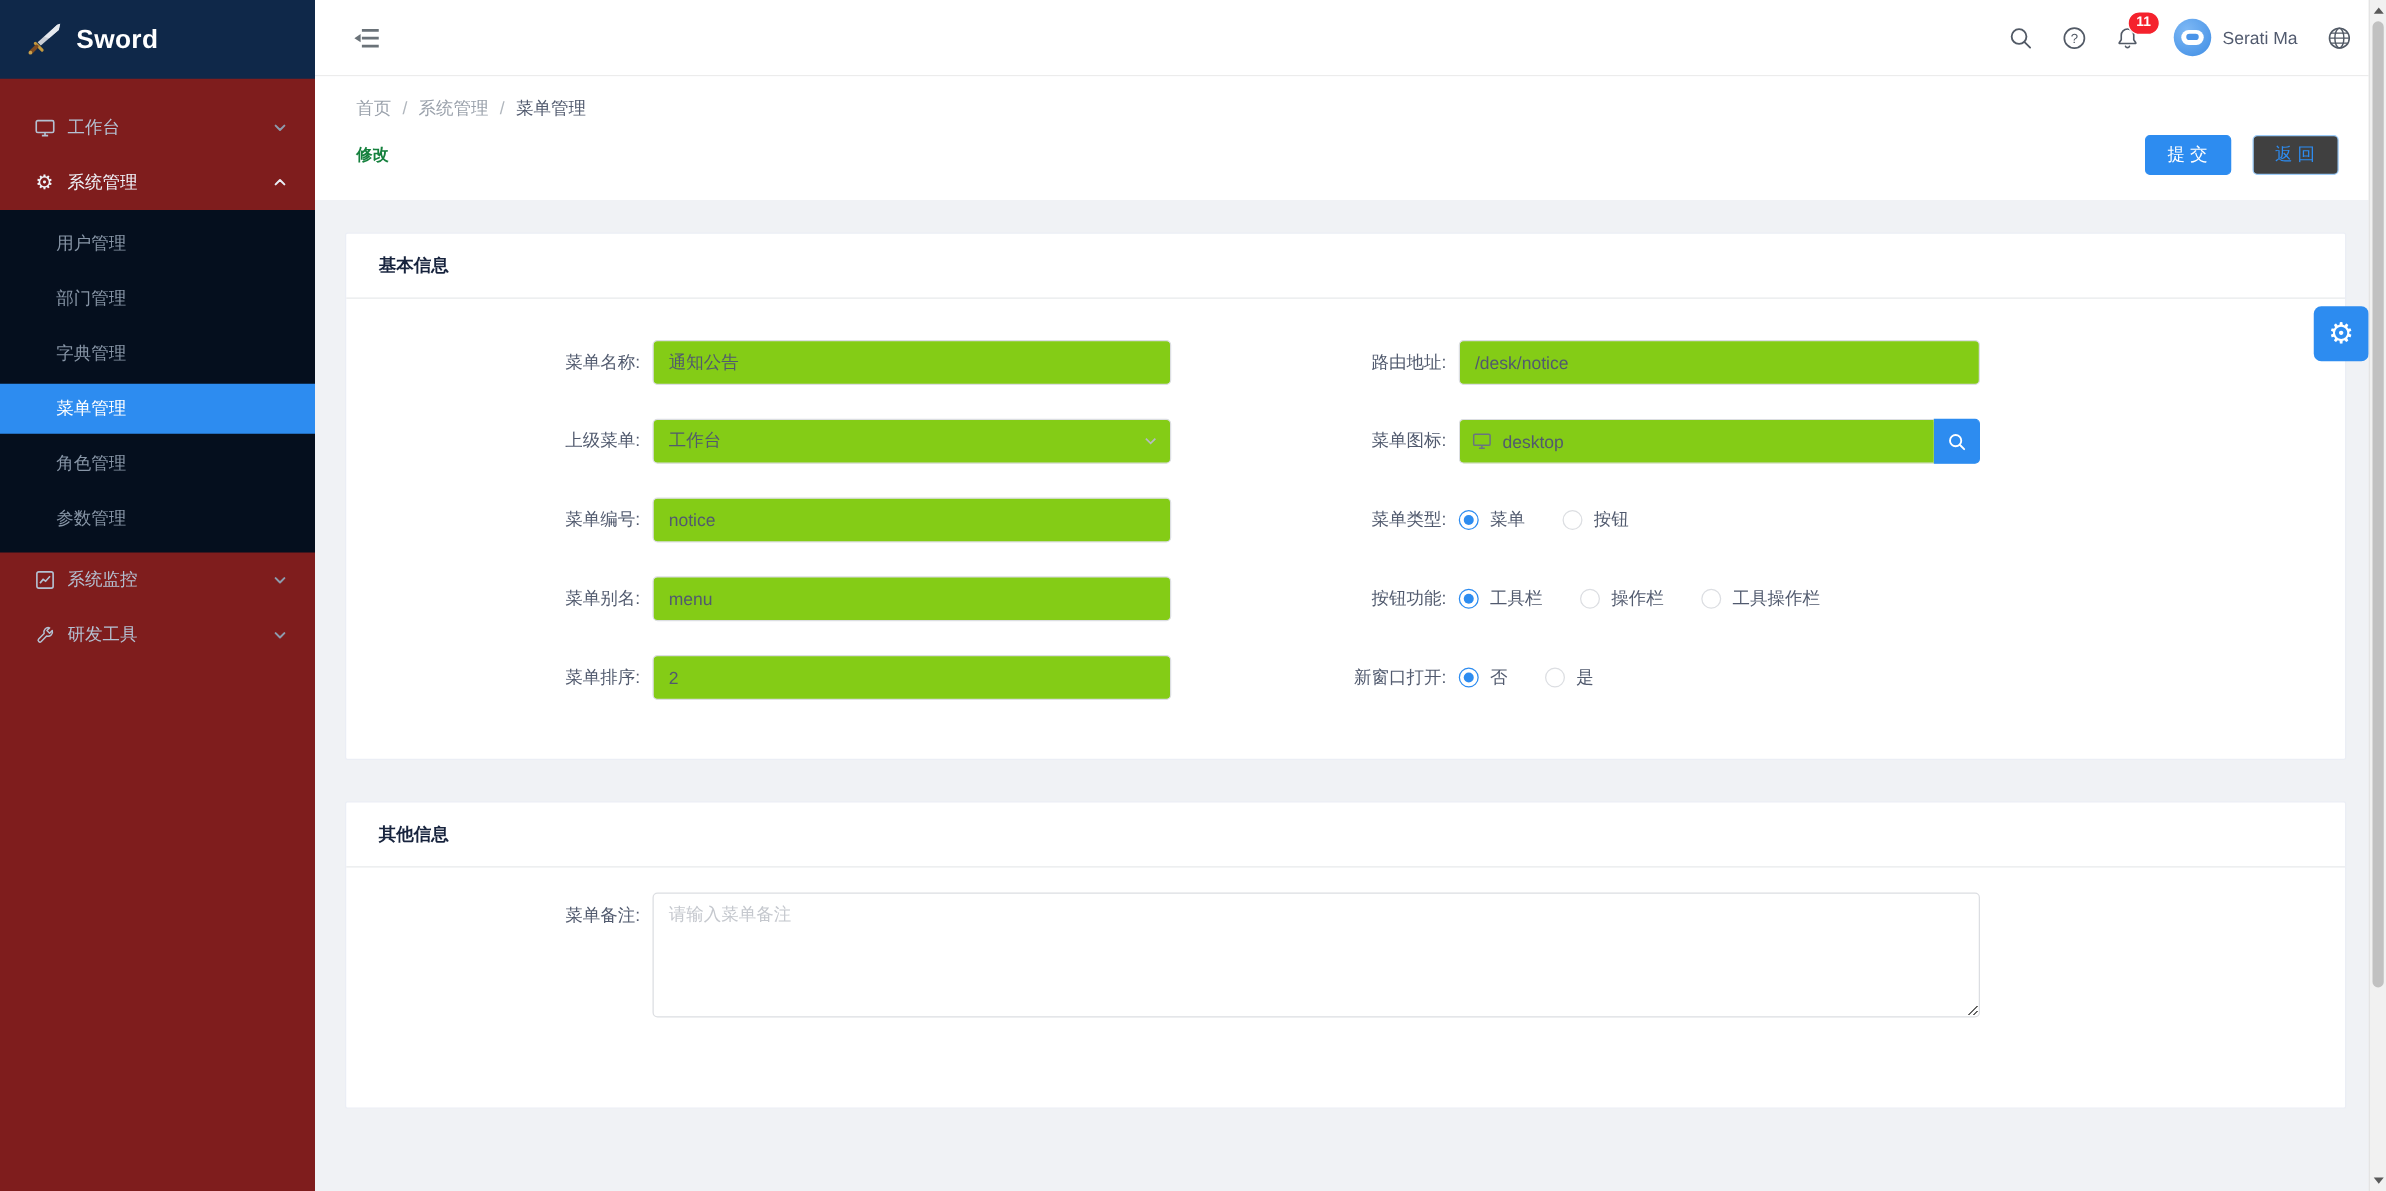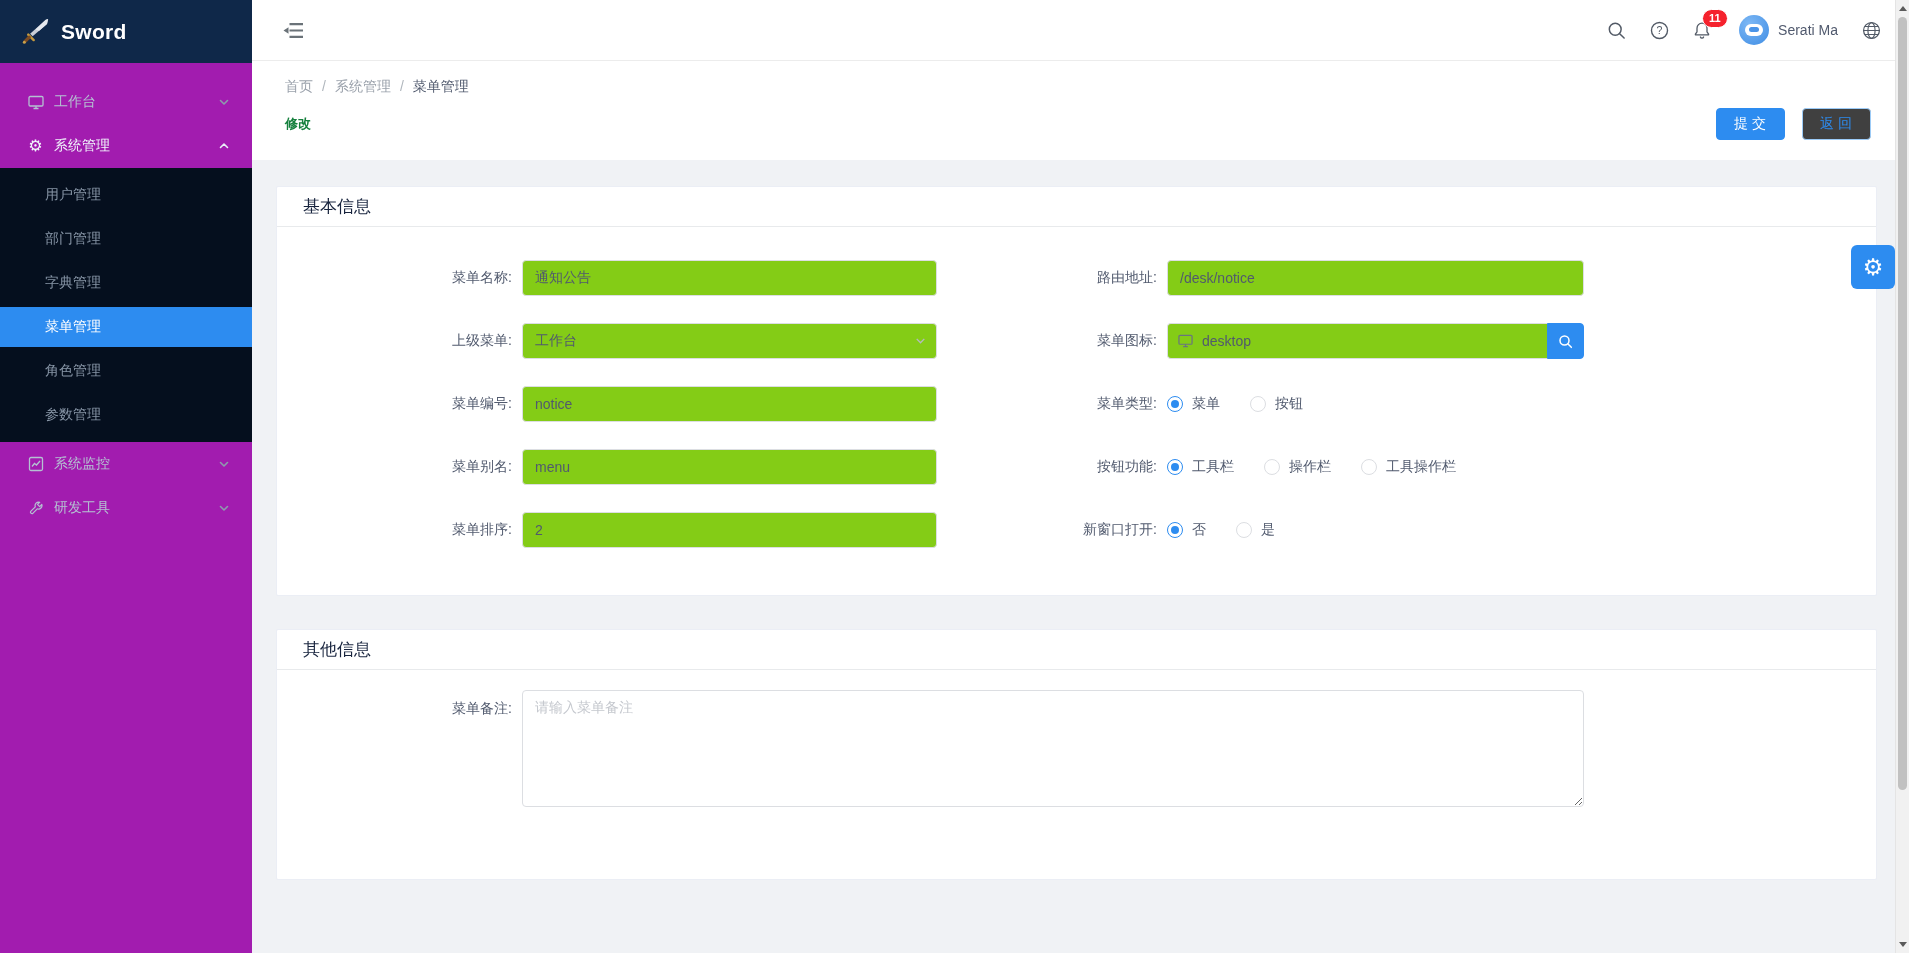--- a/index.html
+++ b/index.html
@@ -1,20 +1,20 @@
 <!DOCTYPE html>
 <html><head>
 <meta charset="utf-8">
 <style>
   * { margin:0; padding:0; box-sizing:border-box; }
   html,body { width:1909px; height:953px; overflow:hidden; }
   body { font-family:"Liberation Sans","DejaVu Sans",sans-serif; background:#f0f2f5; position:relative; color:#515a6e; }
 
   
-  .sidebar { position:absolute; left:0; top:0; width:252px; height:953px; background:#a21caf; z-index:5; }
+  .sidebar { position:absolute; left:0; top:0; width:252px; height:953px; background:#7f1d1d; z-index:5; }
   .logo-bar { height:63px; background:#0f2849; display:flex; align-items:center; padding-left:20px; gap:11px; }
   .logo-text { color:#ffffff; font-size:21px; font-weight:bold; letter-spacing:.3px; }
   .pmenu { padding-top:17px; }
   .menu-item { height:44px; display:flex; align-items:center; padding:0 22px 0 27px; font-size:14px; color:#b4c1d2; cursor:pointer; }
   .menu-item .mi-icon { width:17px; height:17px; margin-right:10px; display:flex; align-items:center; justify-content:center; color:#b4c1d2; }
   .menu-item.bright, .menu-item.bright .mi-icon { color:#f0f5fb; }
   .menu-item .chev { margin-left:auto; display:flex; color:#8d9bad; }
   .menu-item.bright .chev { color:#e8eef6; }
   .gear-glyph { font-family:"DejaVu Sans",sans-serif; font-size:16px; line-height:1; }
   .submenu { background:#050f1e; padding:3px 0; }
@@ -43,21 +43,21 @@
   .title-row { display:flex; align-items:center; margin-top:12px; }
   .page-title { font-size:13px; font-weight:600; color:#15803d; }
   .hdr-btns { margin-left:auto; display:flex; gap:17px; }
   .btn { height:32px; border-radius:4px; font-size:14px; padding:0 14px 0 17px; letter-spacing:4px; cursor:pointer; display:flex; align-items:center; font-family:inherit; }
   .btn-primary { background:#2d8cf0; border:1px solid #2d8cf0; color:#fff; }
   .btn-ghost { background:#404040; border:1px solid #9ccbf7; color:#2d8cf0; }
 
   .content { padding:26px 18px 0 24px; }
   .card { background:#fff; border:1px solid #ebeef5; border-radius:2px; }
   .card + .card { margin-top:33px; }
-  .card-header { height:40px; display:flex; align-items:center; padding-left:26px; font-size:17px; font-weight:400; color:#17233d; border-bottom:1px solid #e8eaec; }
+  .card-header { height:52px; display:flex; align-items:center; padding-left:26px; font-size:14px; font-weight:700; color:#17233d; border-bottom:1px solid #e8eaec; }
   .card-body { padding:33px 0 47px; }
   .card-body.other { padding:20px 0 72px; }
 
   .form-row { display:flex; margin-bottom:27px; }
   .form-row:last-child { margin-bottom:0; }
   .fi { display:flex; align-items:center; }
   .fi-left { width:660px; }
   .flabel { font-size:14px; color:#515a6e; text-align:right; flex:none; }
   .fi-left .flabel { width:235px; margin-right:10px; }
   .fi-right .flabel { width:220px; margin-right:10px; }
@@ -75,21 +75,21 @@
   .append-btn { width:37px; height:36px; flex:none; background:#2d8cf0; border:1px solid #2d8cf0; border-radius:0 4px 4px 0; color:#fff; display:flex; align-items:center; justify-content:center; cursor:pointer; }
 
   .radio-group { display:flex; align-items:center; gap:30px; }
   .radio { display:flex; align-items:center; gap:9px; font-size:14px; color:#515a6e; cursor:pointer; }
   .rdot { width:16px; height:16px; border:1px solid #dcdee2; border-radius:50%; background:#fff; position:relative; flex:none; }
   .radio.checked .rdot { border-color:#2d8cf0; }
   .radio.checked .rdot i { position:absolute; left:3px; top:3px; width:8px; height:8px; border-radius:50%; background:#2d8cf0; }
 
   .remark-row { display:flex; align-items:flex-start; }
   .remark-row .flabel { width:235px; margin-right:10px; padding-top:10px; }
-  .tarea { width:1062px; height:117px; border:1px solid #dcdee2; border-radius:4px; padding:8px 12px; font-size:14px; color:#515a6e; font-family:inherit; resize:both; outline:none; }
+  .tarea { width:1062px; height:100px; border:1px solid #dcdee2; border-radius:4px; padding:8px 12px; font-size:14px; color:#515a6e; font-family:inherit; resize:both; outline:none; }
 
   
   .gear-fab { position:absolute; right:14px; top:245px; width:44px; height:44px; background:#2d8cf0; border-radius:6px; color:#fff; display:flex; align-items:center; justify-content:center; cursor:pointer; z-index:9; }
   .gear-fab span { font-family:"DejaVu Sans",sans-serif; font-size:23px; line-height:1; }
   .scrollbar { position:absolute; right:0; top:0; width:14px; height:953px; background:#f1f1f1; border-left:1px solid #e4e4e4; z-index:10; }
   .sb-arrow { position:absolute; left:0; width:14px; height:17px; display:flex; align-items:center; justify-content:center; }
   .sb-arrow.up { top:0; } .sb-arrow.down { bottom:0; }
   .tri-up { width:0; height:0; border-left:4px solid transparent; border-right:4px solid transparent; border-bottom:5px solid #5a5a5a; }
   .tri-down { width:0; height:0; border-left:4px solid transparent; border-right:4px solid transparent; border-top:5px solid #5a5a5a; }
   .sb-thumb { position:absolute; left:2px; top:17px; width:9px; height:773px; background:#c1c1c1; border-radius:5px; }

